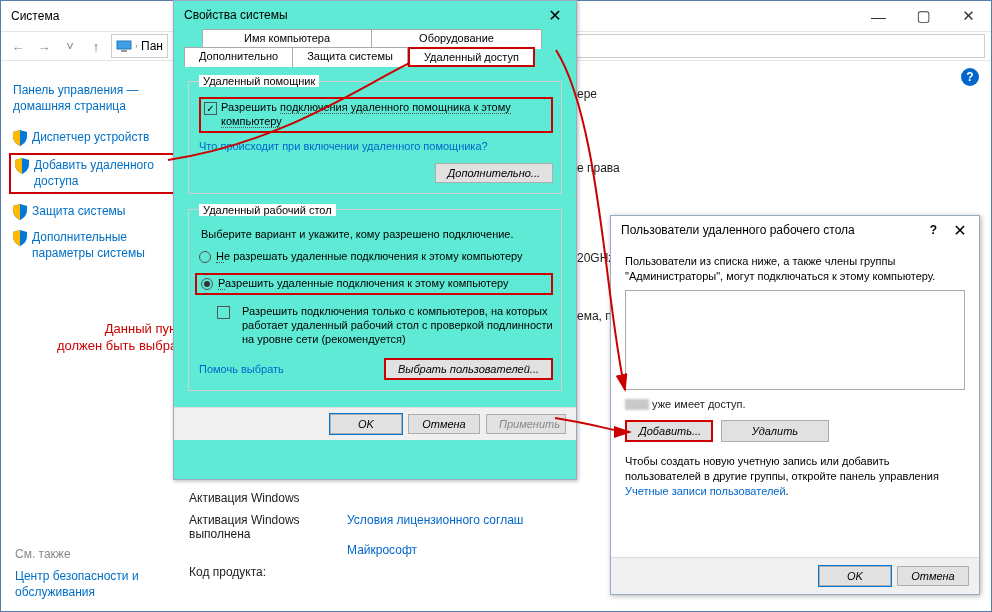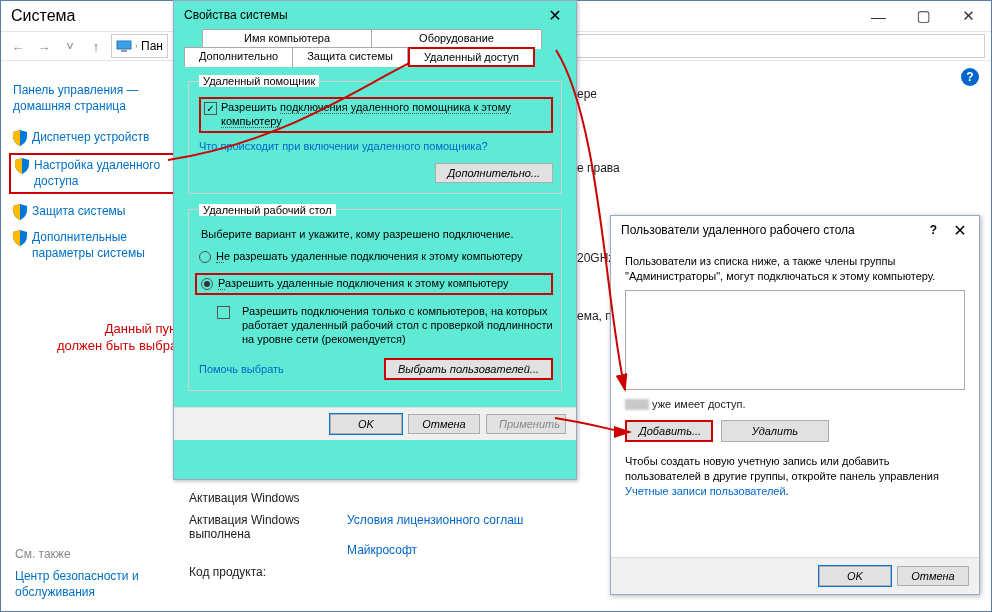--- a/index.html
+++ b/index.html
@@ -1,21 +1,21 @@
 <!DOCTYPE html>
 <html><head>
 <meta charset="utf-8">
 <style>
 * { box-sizing: border-box; margin: 0; padding: 0; font-family: "Segoe UI", Tahoma, sans-serif; }
 body { background: #fff; width: 992px; height: 612px; position: relative; overflow: hidden; font-size: 12px; color: #000; }
 
 
 .main-window { position: absolute; left: 0; top: 0; width: 992px; height: 612px; border: 1px solid #577da8; background: #fff; }
 .main-titlebar { height: 30px; display: flex; justify-content: space-between; align-items: center; padding-left: 10px; }
-.main-title { font-size: 16px; }
+.main-title { font-size: 12px; }
 .win-controls { display: flex; }
 .win-btn { width: 45px; height: 30px; display: flex; align-items: center; justify-content: center; font-size: 15px; color: #333; }
 .main-navbar { height: 30px; border-top: 1px solid #e5e5e5; border-bottom: 1px solid #e5e5e5; display: flex; align-items: center; padding: 0 6px; gap: 4px; background: #fff; }
 .nav-arrow { width: 22px; height: 22px; border-radius: 3px; display: flex; align-items: center; justify-content: center; color: #888; font-size: 13px; }
 .nav-up { color: #555; font-size: 13px; }
 .breadcrumb-box { flex: 0 0 46px; height: 24px; border: 1px solid #ccc; display: flex; align-items: center; padding: 0 4px; gap: 3px; }
 .bc-icon { width: 16px; height: 12px; display: inline-block; }
 .bc-sep { color: #888; font-size: 9px; }
 .refresh { width: 22px; text-align: center; color: #0078d7; font-size: 14px; }
 .searchbox { flex: 1; height: 24px; border: 1px solid #ccc; padding: 0 6px; color: #777; display: flex; align-items: center; margin-left: 4px; }
@@ -146,21 +146,21 @@
       <span class="lt">Диспетчер устройств</span>
     </div>
 
     <div class="link boxed">
       <span class="shield-icon">
         <svg width="14" height="16">
             <path d="M7 0l7 2v4c0 5-3 8-7 10C3 14 0 11 0 6V2z" fill="#0078d7"></path>
             <path d="M7 0v16C3 14 0 11 0 6V2z" fill="#ffb900"></path>
           </svg>
       </span>
-      <span class="lt">Настройка удаленного доступа</span>
+      <span class="lt">Добавить удаленного доступа</span>
     </div>
 
     <div class="link">
       <span class="shield-icon">
         <svg width="14" height="16">
             <path d="M7 0l7 2v4c0 5-3 8-7 10C3 14 0 11 0 6V2z" fill="#0078d7"></path>
             <path d="M7 0v16C3 14 0 11 0 6V2z" fill="#ffb900"></path>
           </svg>
       </span>
       <span class="lt">Защита системы</span>

